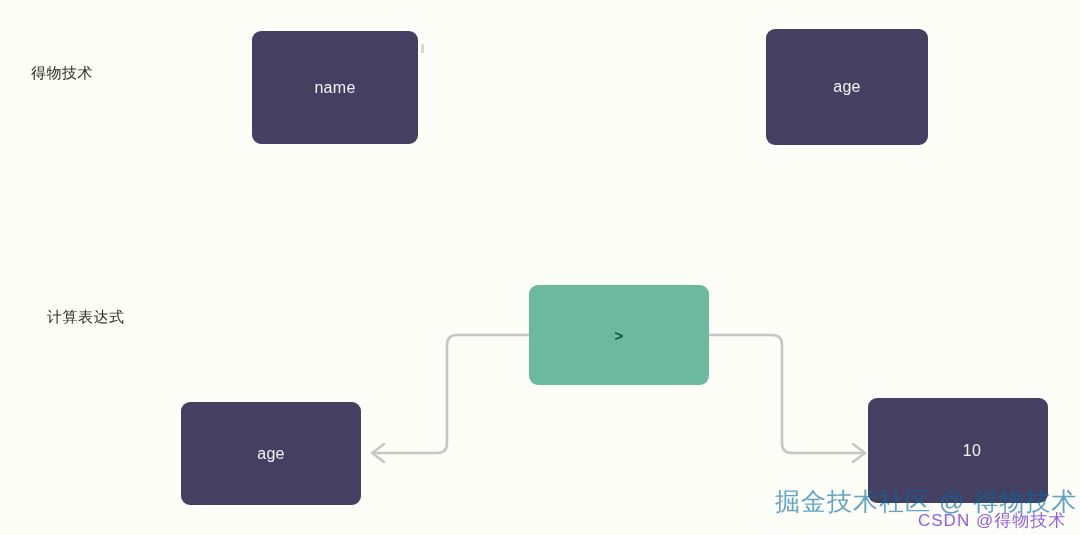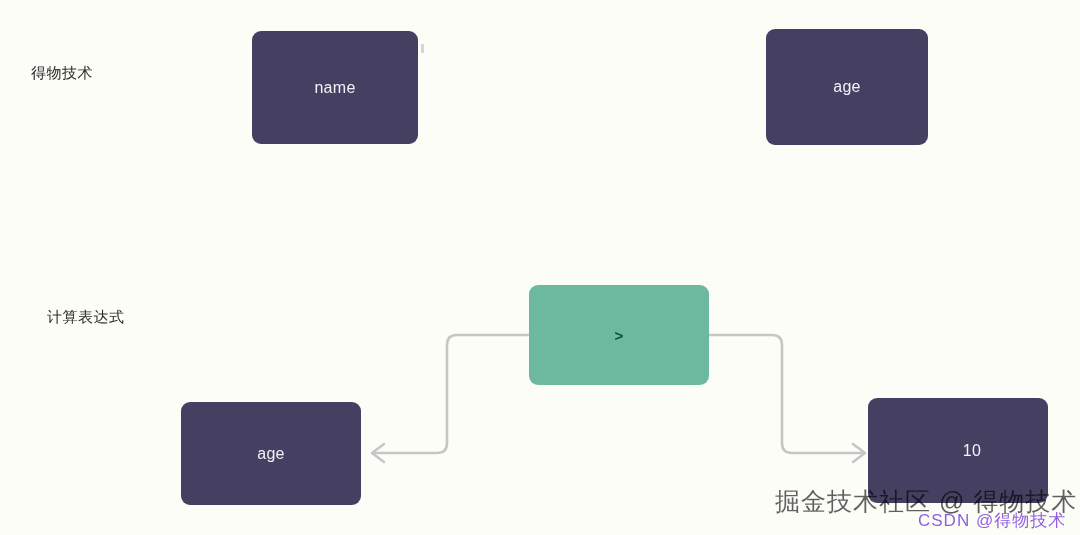--- a/index.html
+++ b/index.html
@@ -71,21 +71,21 @@
     height: 535px;
     pointer-events: none;
   }
 
   .watermark-main {
     position: absolute;
     left: 775px;
     top: 485px;
     font-family: "Liberation Sans", sans-serif;
     font-size: 25px;
-    color: #000000;
+    color: #0369a1;
     opacity: 0.62;
     white-space: nowrap;
     letter-spacing: 1px;
   }
   .watermark-sub {
     position: absolute;
     left: 918px;
     top: 509px;
     font-family: "Liberation Sans", sans-serif;
     font-size: 17px;

